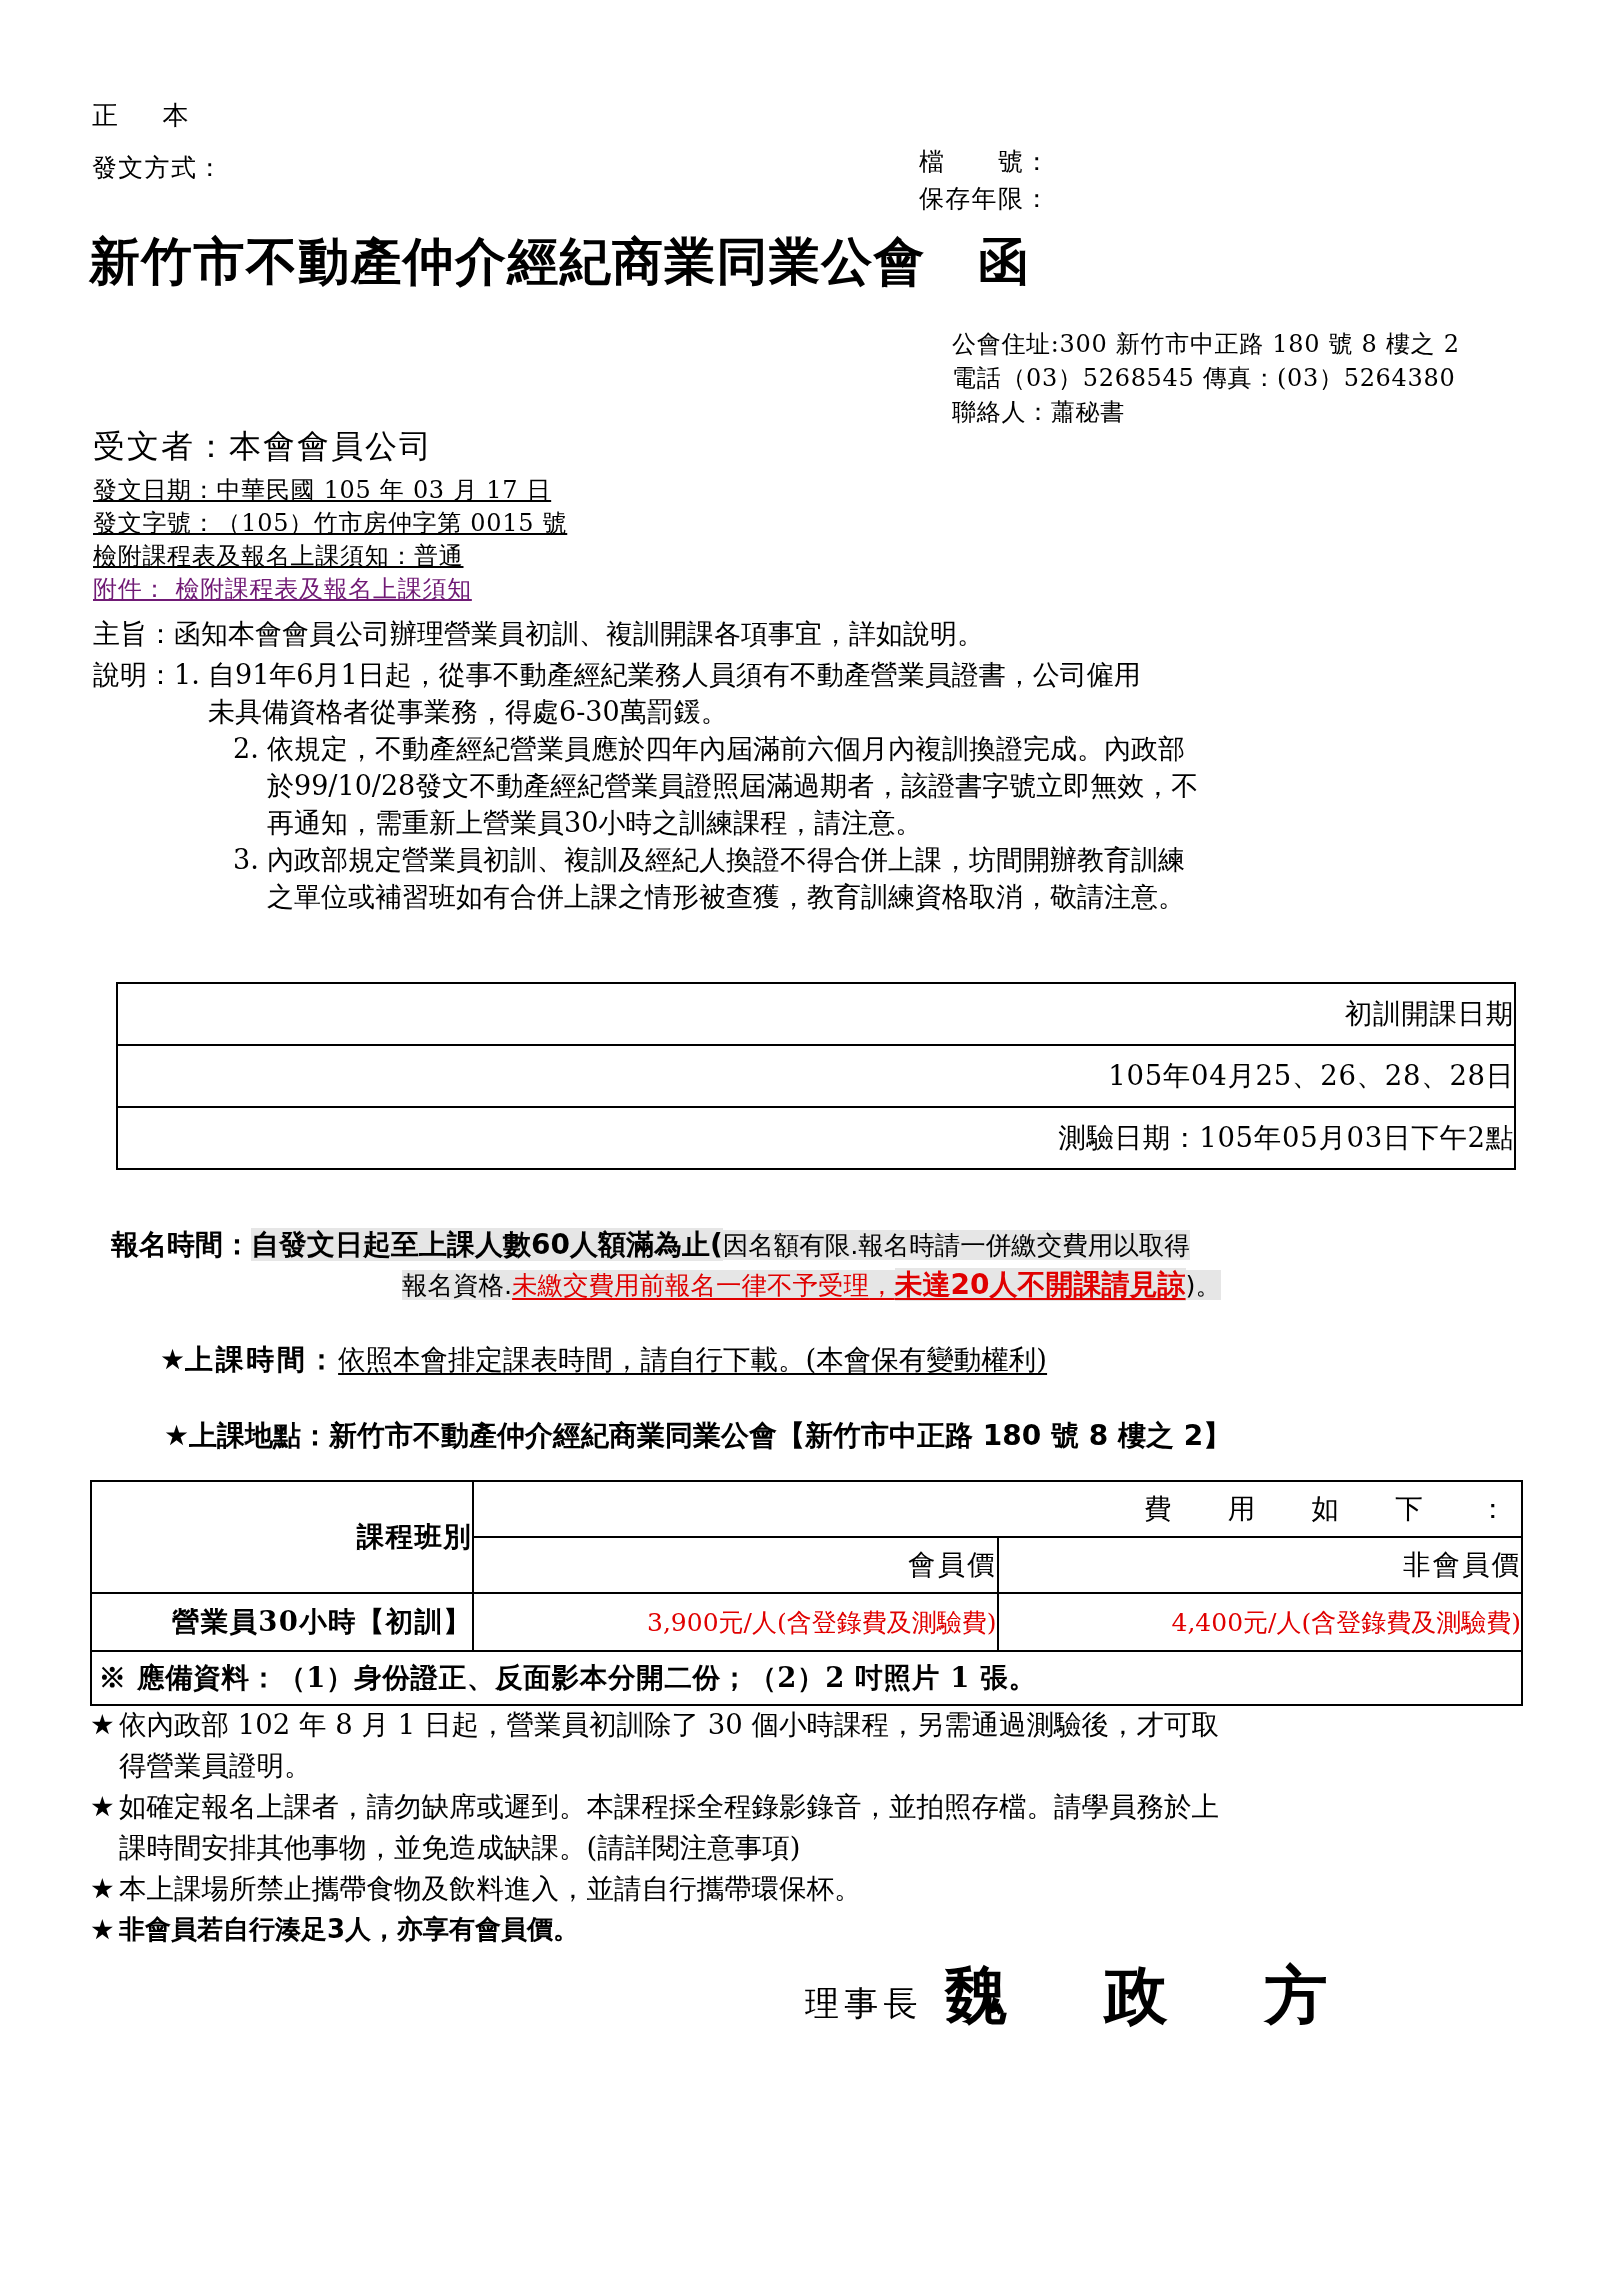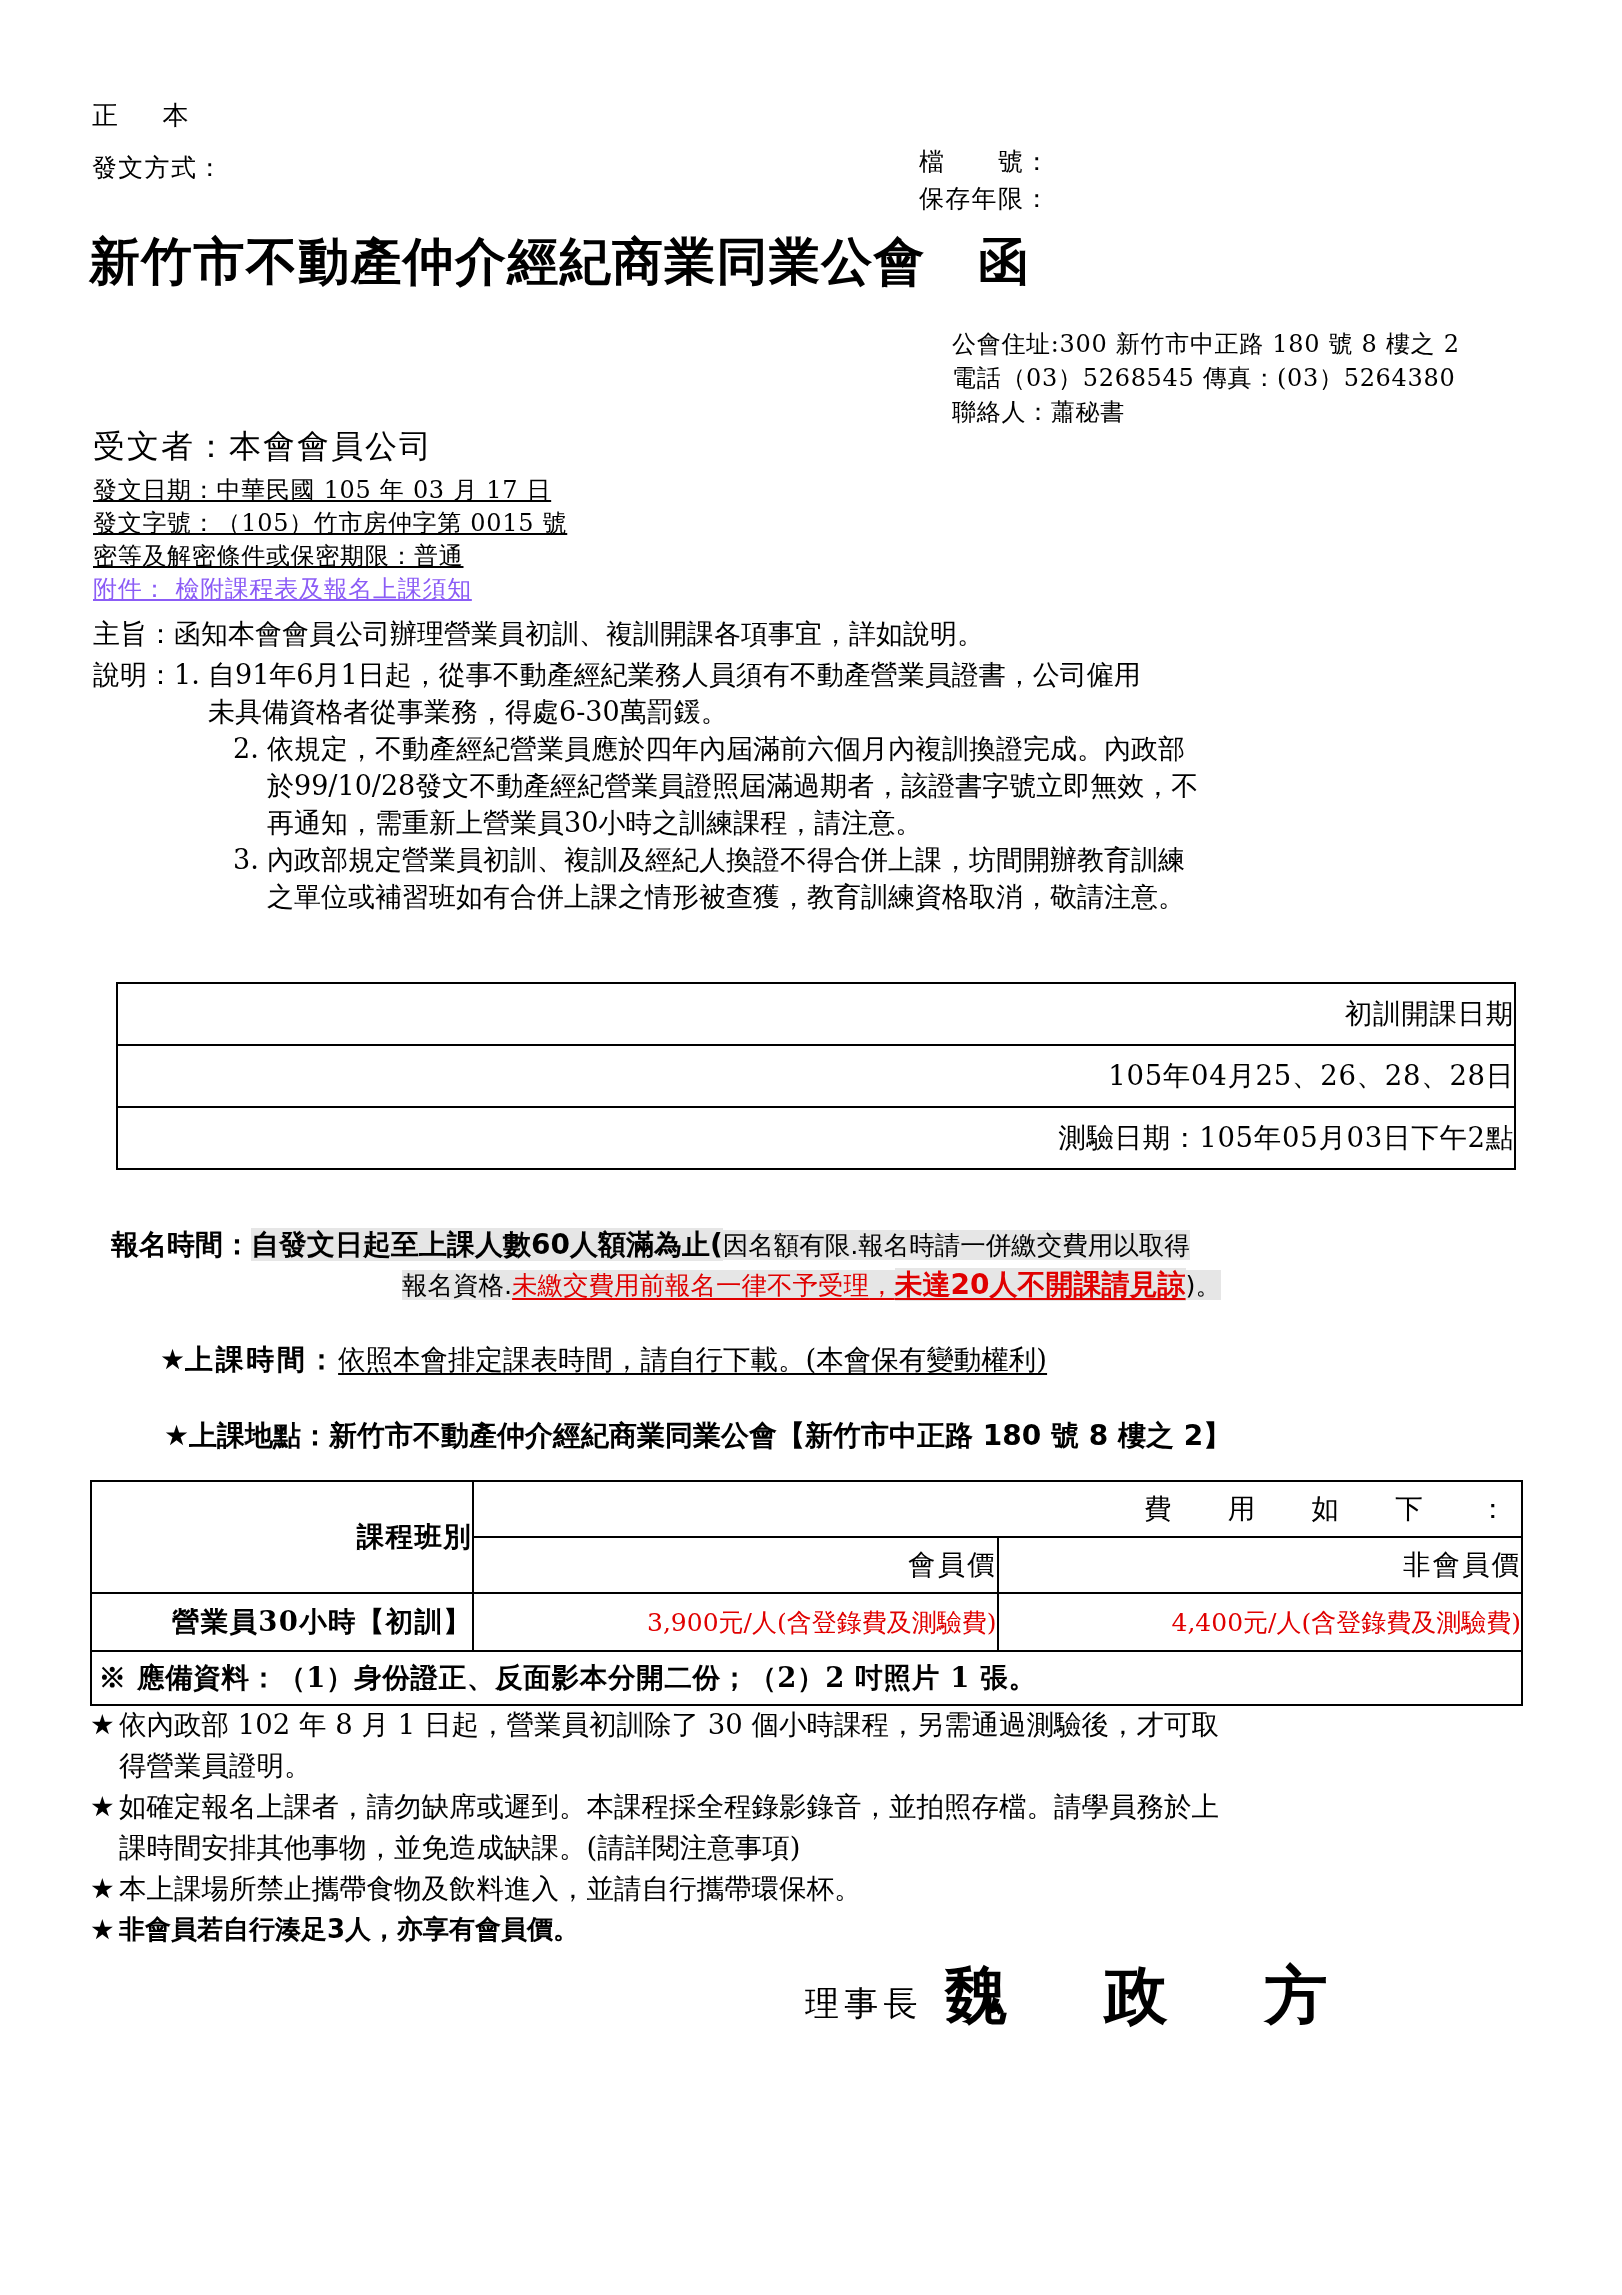--- a/index.html
+++ b/index.html
@@ -59,21 +59,21 @@
     letter-spacing: 2px;
     white-space: nowrap;
   }
   .meta-line {
     font-size: 24px;
     line-height: 33px;
     letter-spacing: 0.7px;
     white-space: nowrap;
     text-decoration: underline;
   }
-  .meta-line.attach { color: #8b5cf6; }
+  .meta-line.attach { color: #701a75; }
 
   
   .body-line {
     font-size: 27px;
     line-height: 37px;
     letter-spacing: 0px;
     white-space: nowrap;
   }
 
   
@@ -141,21 +141,21 @@
     <div class="contact-line serif">公會住址:300 新竹市中正路 180 號 8 樓之 2</div>
     <div class="contact-line serif">電話（03）5268545 傳真：(03）5264380</div>
     <div class="contact-line serif">聯絡人：蕭秘書</div>
   </div>
 
   <div class="abs recipient serif" style="left:93px; top:425px;">受文者：本會會員公司</div>
 
   <div class="abs" style="left:93px; top:474px;">
     <div class="meta-line serif">發文日期：中華民國 105 年 03 月 17 日</div>
     <div class="meta-line serif">發文字號：（105）竹市房仲字第 0015 號</div>
-    <div class="meta-line serif">密等及解密條件或保密期限：普通</div>
+    <div class="meta-line serif">檢附課程表及報名上課須知：普通</div>
     <div class="meta-line serif attach">附件：  檢附課程表及報名上課須知</div>
   </div>
 
   <div class="abs body-line serif" style="left:93px; top:615px;">主旨：函知本會會員公司辦理營業員初訓、複訓開課各項事宜，詳如說明。</div>
 
   <div class="abs" style="left:93px; top:656px;">
 
     <div style="display:flex;">
       <div class="body-line serif">說明：</div>
       <div>

